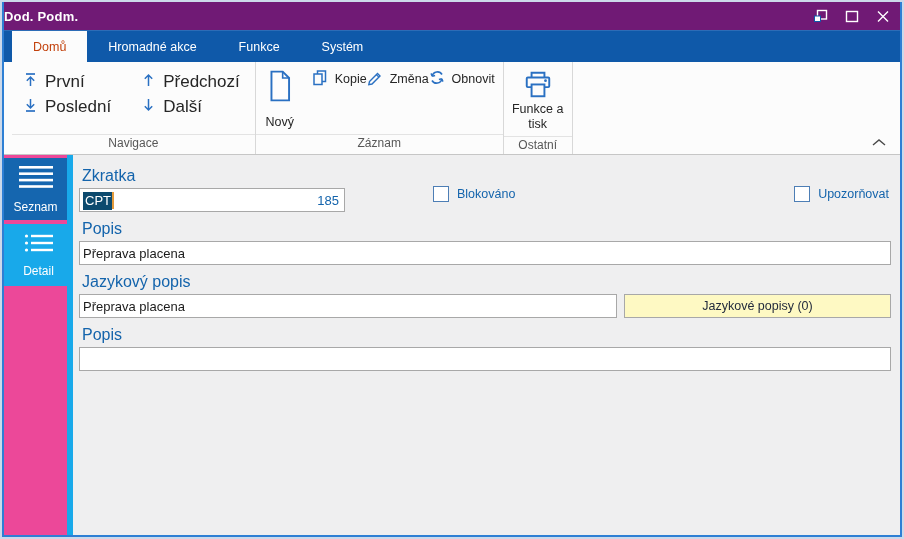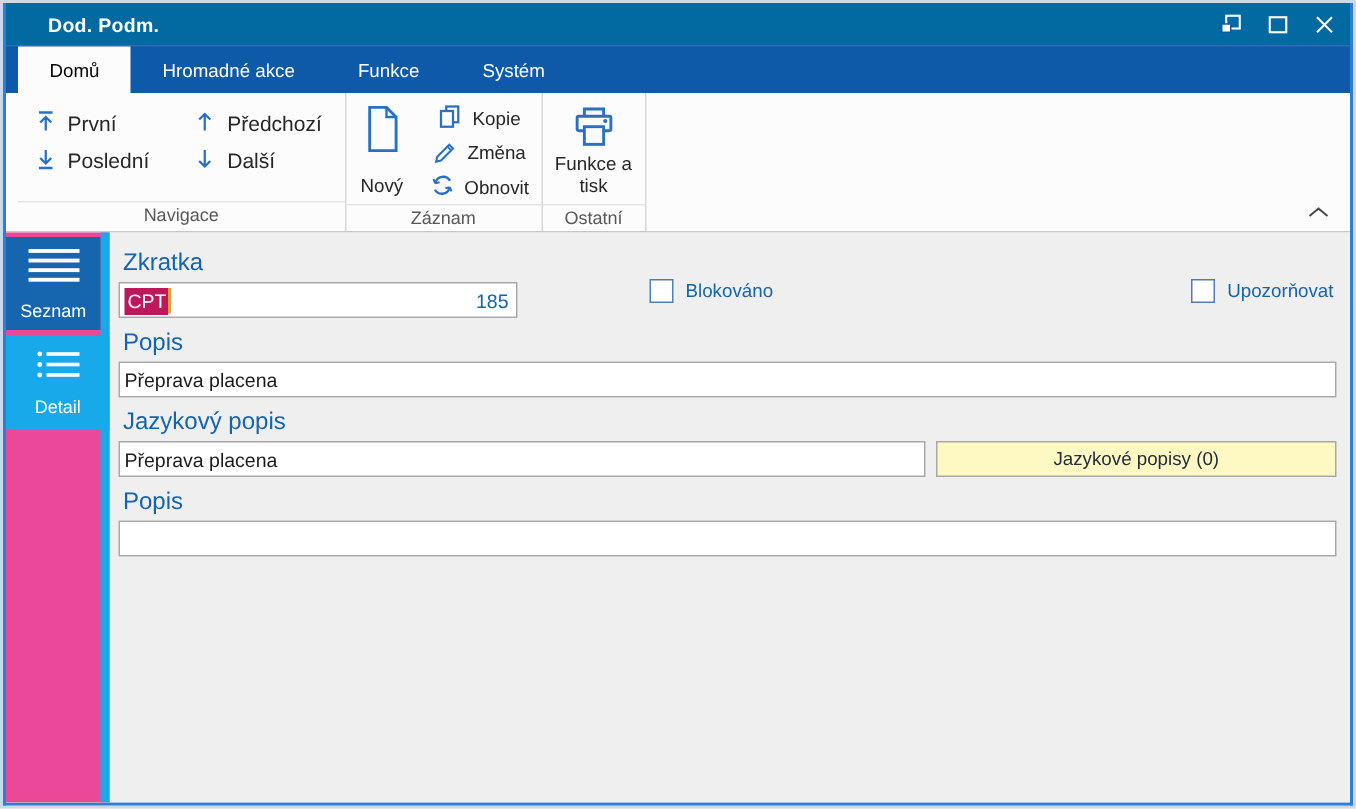--- a/index.html
+++ b/index.html
@@ -2,62 +2,62 @@
 <html><head>
 <meta charset="utf-8">
 <style>
   * { margin:0; padding:0; box-sizing:border-box; }
   html,body { width:904px; height:539px; font-family:"Liberation Sans", sans-serif; background:#e8e8e8; }
 
   .window { width:904px; height:539px; border:2px solid #ccd9ea; display:flex; flex-direction:column; background:#efeff0; }
   .inner { flex:1; display:flex; flex-direction:column; border:2px solid #2e7fd4; border-top:none; overflow:hidden; }
 
   
-  .titlebar { height:28px; background:#0369a1; color:#fff; display:flex; align-items:center; padding:0 10px 0 28px; flex:0 0 auto; }
+  .titlebar { height:28px; background:#701a75; color:#fff; display:flex; align-items:center; padding:0 10px 0 0; flex:0 0 auto; }
   .title { font-weight:bold; font-size:13px; letter-spacing:0.2px; }
   .win-controls { margin-left:auto; display:flex; align-items:center; gap:17px; }
   .win-btn { display:flex; align-items:center; justify-content:center; cursor:default; }
 
   
   .tabstrip { height:32px; background:#0f59a9; display:flex; align-items:stretch; padding-left:8px; flex:0 0 auto; border-top:1px solid #2d6cb6; }
   .tab { color:#fff; font-size:12.5px; display:flex; align-items:center; padding:0 21px; white-space:nowrap; }
-  .tab.active { background:#fcfcfc; color:#000000; }
+  .tab.active { background:#fcfcfc; color:#c2410c; }
 
   
   .ribbon { height:93px; background:#fcfcfc; border-bottom:1px solid #c6c6c6; display:flex; padding-left:8px; flex:0 0 auto; }
   .rgroup { display:flex; flex-direction:column; border-right:1px solid #d8d8d8; }
   .rgroup-content { flex:1; display:flex; }
   .rgroup-label { height:20px; border-top:1px solid #e3e3e3; color:#575757; font-size:12px; text-align:center; line-height:17px; }
 
   .nav-grid { display:grid; grid-template-columns:auto auto; column-gap:24px; row-gap:3px; align-content:start; padding:9px 12px 0 8px; }
-  .navbtn { display:flex; align-items:center; gap:7px; font-size:14px; color:#262626; height:22px; padding:0 3px; white-space:nowrap; }
+  .navbtn { display:flex; align-items:center; gap:7px; font-size:17px; color:#262626; height:22px; padding:0 3px; white-space:nowrap; }
 
   .bigbtn { width:48px; display:flex; flex-direction:column; padding:5px 1px 2px 1px; font-size:12.5px; color:#262626; text-align:center; line-height:1.15; }
   .bigbtn .biglabel { margin-top:auto; padding-bottom:3px; }
-  .smallstack { display:flex; flex-direction:column; padding:5px 8px 0 8px;align-items:center; }
+  .smallstack { display:flex; padding:5px 8px 0 8px; }
   .smallbtn { display:flex; align-items:center; gap:7px; font-size:12.5px; color:#262626; height:23px; white-space:nowrap; }
 
   .ribbon-rest { flex:1; position:relative; }
   .chevron { position:absolute; right:13px; bottom:3px; cursor:default; }
 
   
   .content { flex:1; display:flex; background:#efeff0; min-height:0; }
   .sidebar { width:69px; background:#ec4899; position:relative; display:flex; flex-direction:column; padding-top:3px; flex:0 0 auto; }
   .sidebar::after { content:""; position:absolute; top:0; right:0; width:6px; height:100%; background:#18a9ea; z-index:0; }
   .side-btn { width:63px; height:62px; margin-bottom:4px; display:flex; flex-direction:column; align-items:center; justify-content:center; gap:8px; color:#fff; font-size:12px; position:relative; z-index:1; }
   .side-btn.seznam { background:#1566af; }
   .side-btn.detail { background:#18a9ea; width:69px; }
 
   .form { flex:1; padding:4px 9px 0 6px; min-width:0; }
   .flabel { color:#1464ac; font-size:16px; margin:8px 0 3px 3px; }
   .finput { background:#fff; border:1px solid #a8a8a8; height:24px; font-size:13px; color:#1b1b1b; display:flex; align-items:center; padding:1px 3px 0 3px; overflow:hidden; white-space:nowrap; }
 
   .row-flex { display:flex; align-items:flex-start; }
   .zkratka-wrap { width:266px; flex:0 0 auto; }
-  .zk-input .sel { background:#be185d; color:#fff; padding:1px 1px 2px 2px; }
+  .zk-input .sel { background:#0c4a6e; color:#fff; padding:1px 1px 2px 2px; }
   .zk-input .caret { width:2px; height:17px; background:#e39a3b; flex:0 0 auto; }
   .zk-input .count { margin-left:auto; color:#1464ac; padding-right:2px; }
 
   .checkbox-item { display:flex; align-items:center; gap:8px; margin-top:27px; }
   .checkbox-item.blok { margin-left:88px; }
   .checkbox-item.upoz { margin-left:auto; margin-right:2px; }
   .cbox { width:16px; height:16px; background:#fff; border:1px solid #4d7eb5; flex:0 0 auto; }
   .clabel { color:#1464ac; font-size:12.5px; white-space:nowrap; }
 
   .jaz-row { display:flex; align-items:flex-end; }

